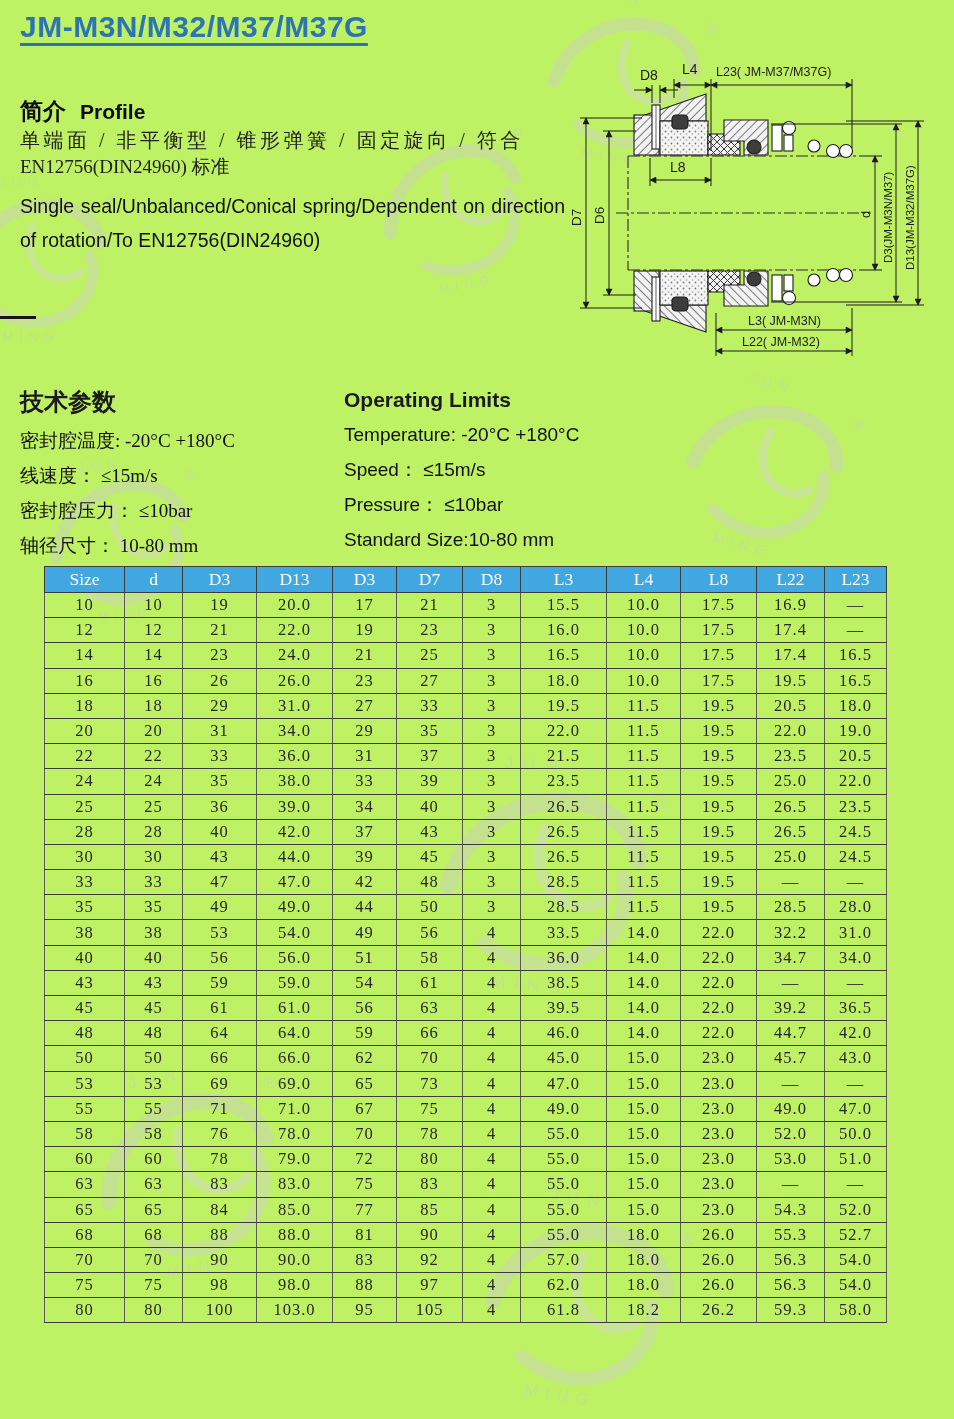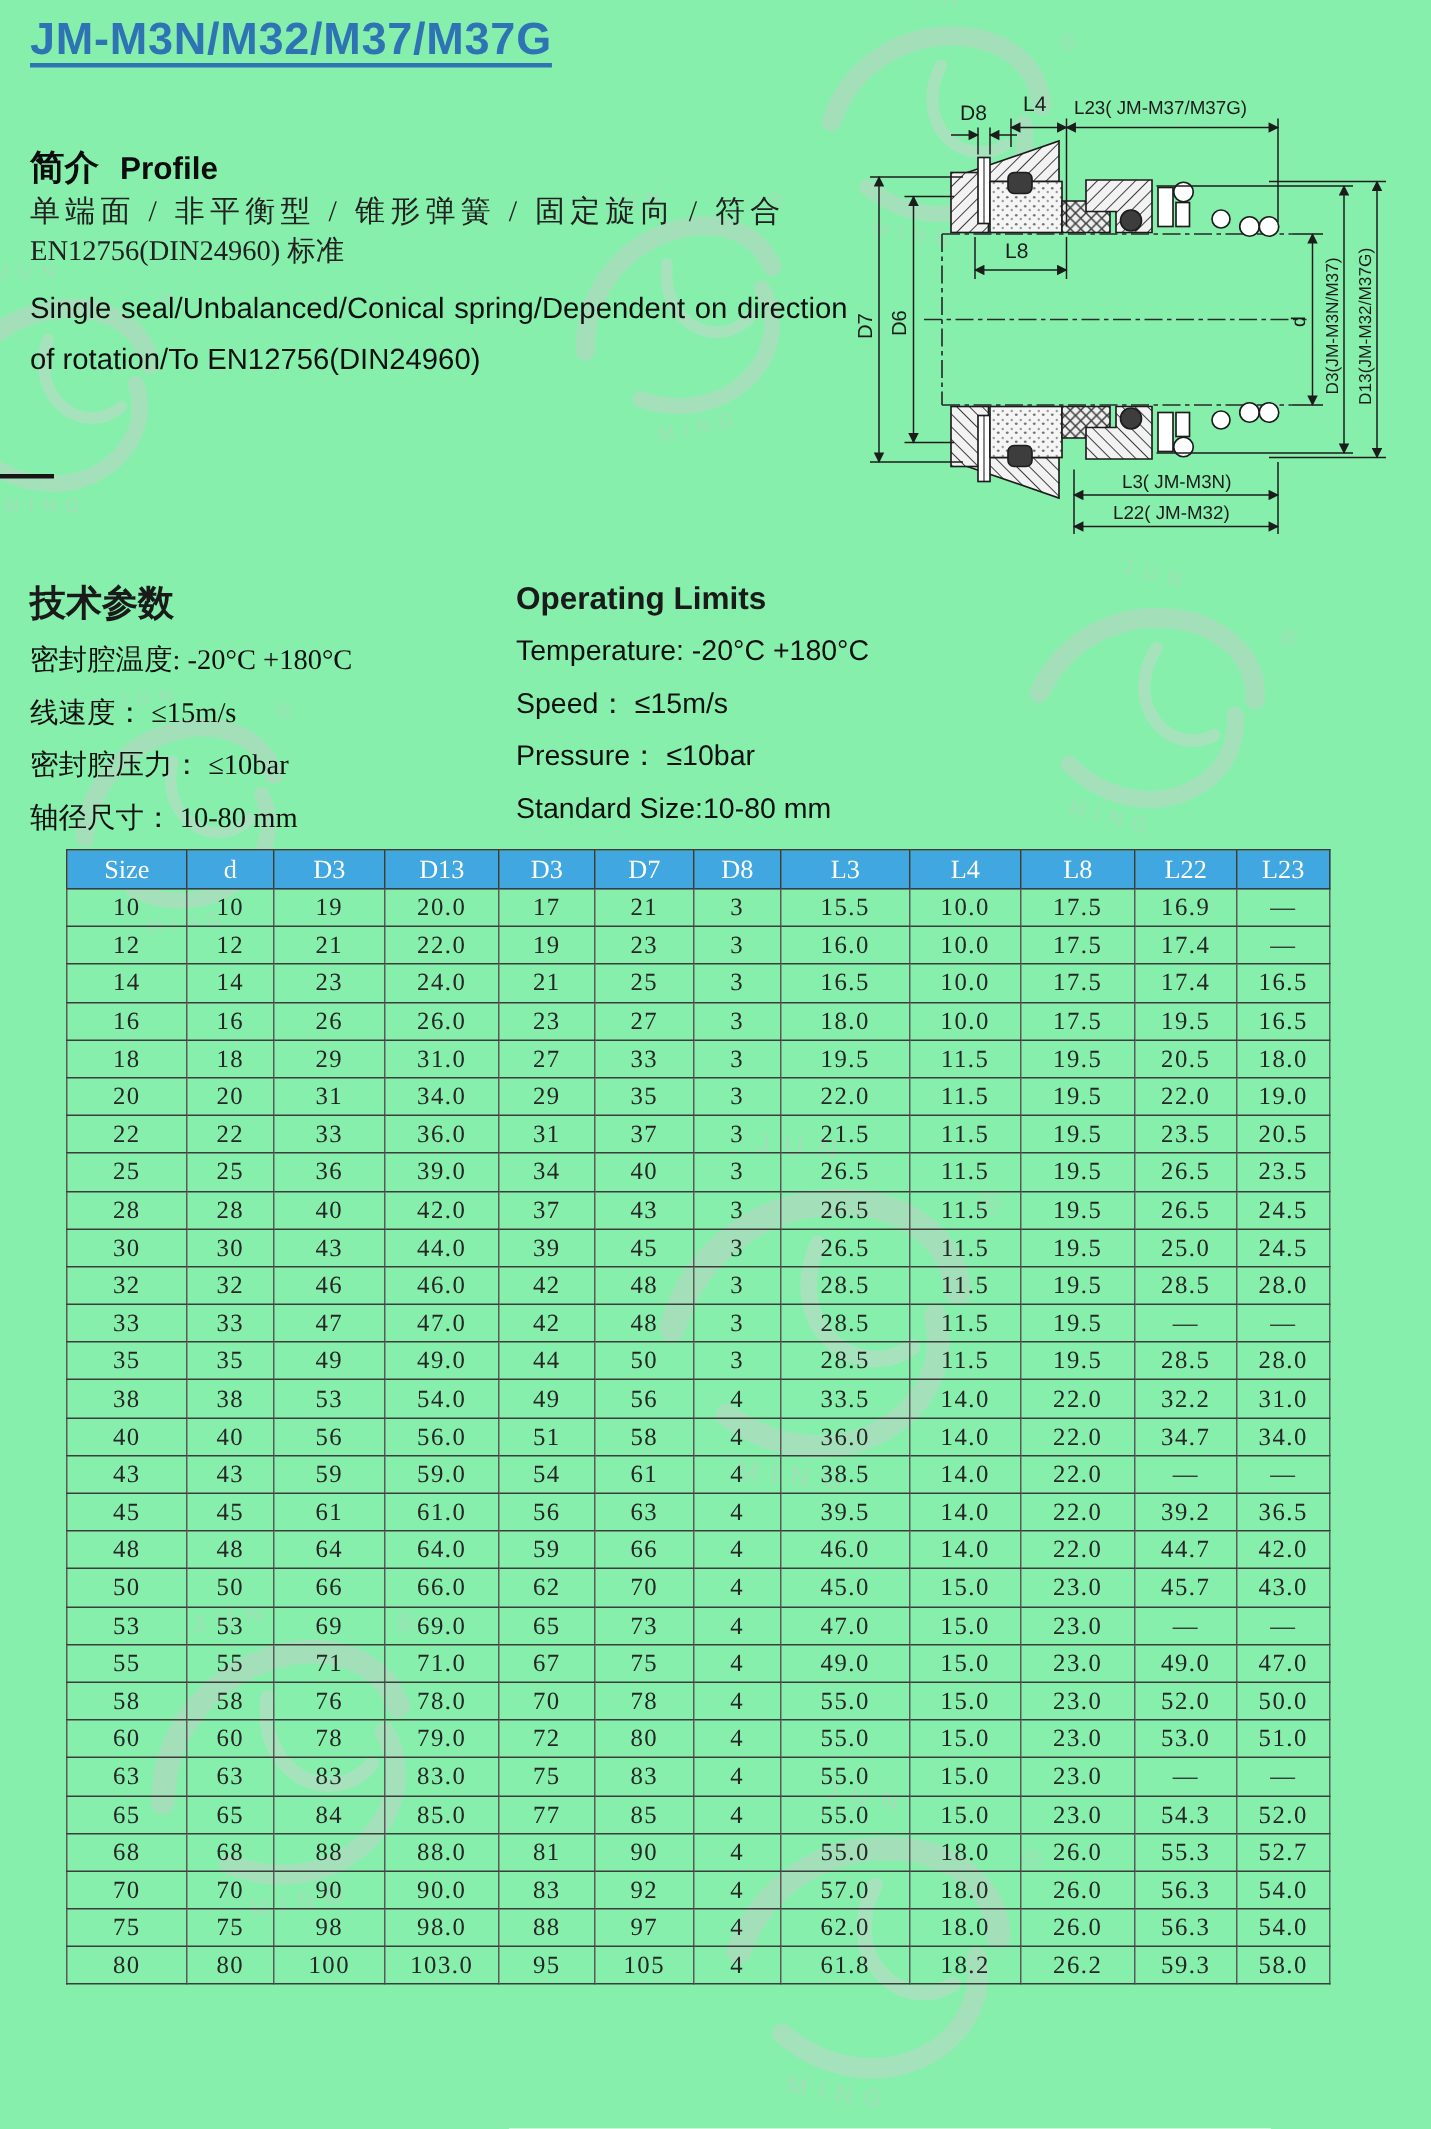--- a/index.html
+++ b/index.html
@@ -1,16 +1,16 @@
 <!DOCTYPE html>
 <html><head>
 <meta charset="utf-8">
 <style>
   html,body { margin:0; padding:0; background:#ffffff; }
-  .page { position:relative; width:954px; height:1419px; background:#86efac; overflow:hidden;
+  .page { position:relative; width:954px; height:1419px; background:#bef264; overflow:hidden;
           font-family:"Liberation Sans", sans-serif; color:#1a1a1a; }
 
   
   .wm { position:absolute; opacity:.42; pointer-events:none; z-index:0; }
 
   .content { position:relative; z-index:1; }
 
   
   .title { position:absolute; left:20px; top:10px; font-size:30px; font-weight:bold;
            color:#2e74b5; letter-spacing:.5px; text-decoration:underline;
@@ -354,20 +354,34 @@
               <td>31</td>
               <td>37</td>
               <td>3</td>
               <td>21.5</td>
               <td>11.5</td>
               <td>19.5</td>
               <td>23.5</td>
               <td>20.5</td>
             </tr>
             <tr>
+              <td>24</td>
+              <td>24</td>
+              <td>35</td>
+              <td>38.0</td>
+              <td>33</td>
+              <td>39</td>
+              <td>3</td>
+              <td>23.5</td>
+              <td>11.5</td>
+              <td>19.5</td>
+              <td>25.0</td>
+              <td>22.0</td>
+            </tr>
+            <tr>
               <td>25</td>
               <td>25</td>
               <td>36</td>
               <td>39.0</td>
               <td>34</td>
               <td>40</td>
               <td>3</td>
               <td>26.5</td>
               <td>11.5</td>
               <td>19.5</td>
@@ -396,34 +410,20 @@
               <td>39</td>
               <td>45</td>
               <td>3</td>
               <td>26.5</td>
               <td>11.5</td>
               <td>19.5</td>
               <td>25.0</td>
               <td>24.5</td>
             </tr>
             <tr>
-              <td>32</td>
-              <td>32</td>
-              <td>46</td>
-              <td>46.0</td>
-              <td>42</td>
-              <td>48</td>
-              <td>3</td>
-              <td>28.5</td>
-              <td>11.5</td>
-              <td>19.5</td>
-              <td>28.5</td>
-              <td>28.0</td>
-            </tr>
-            <tr>
               <td>33</td>
               <td>33</td>
               <td>47</td>
               <td>47.0</td>
               <td>42</td>
               <td>48</td>
               <td>3</td>
               <td>28.5</td>
               <td>11.5</td>
               <td>19.5</td>

